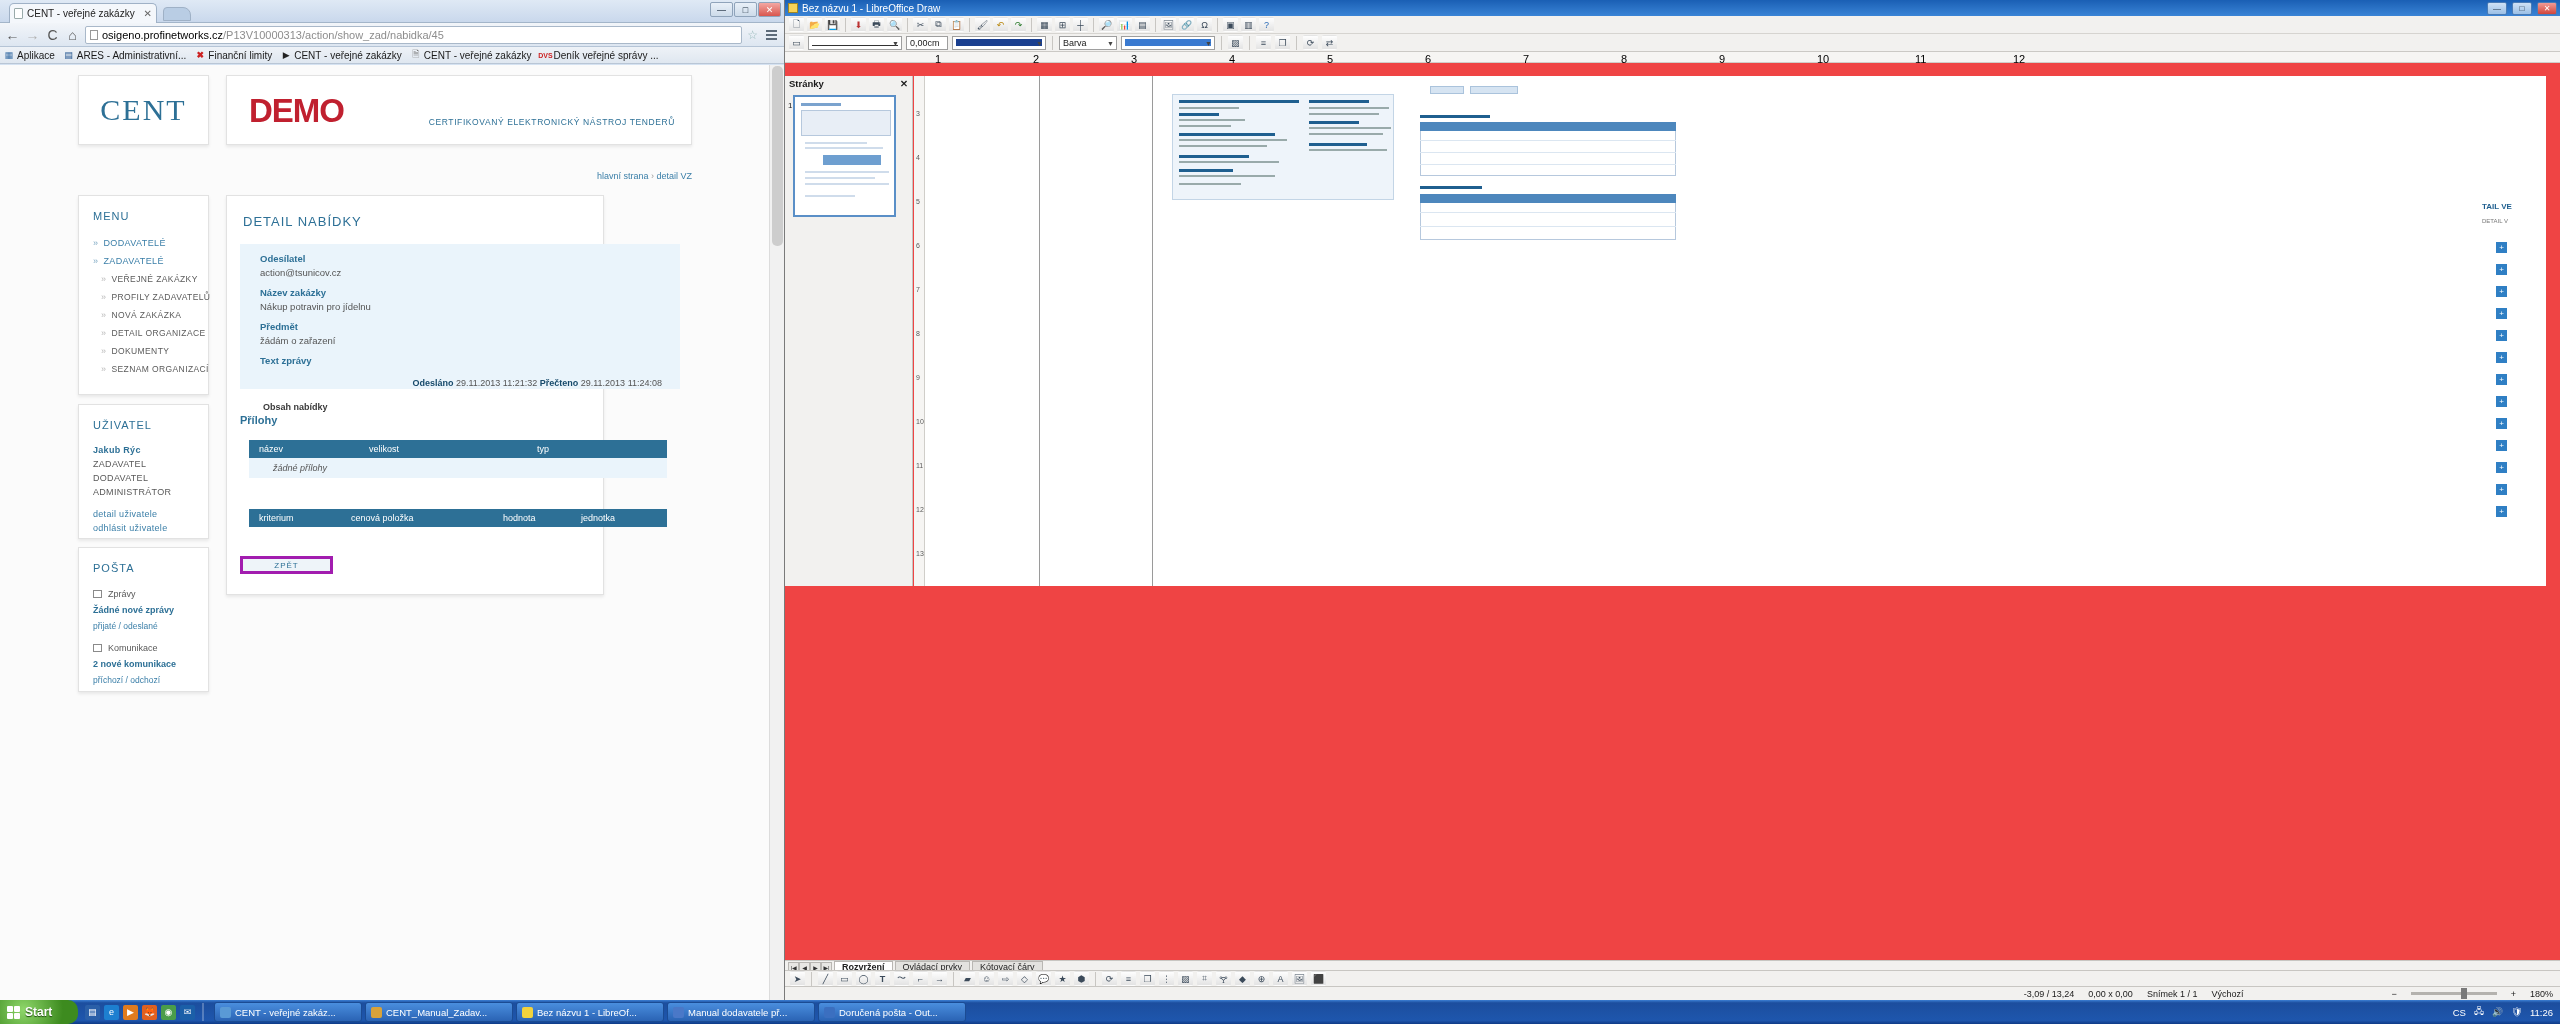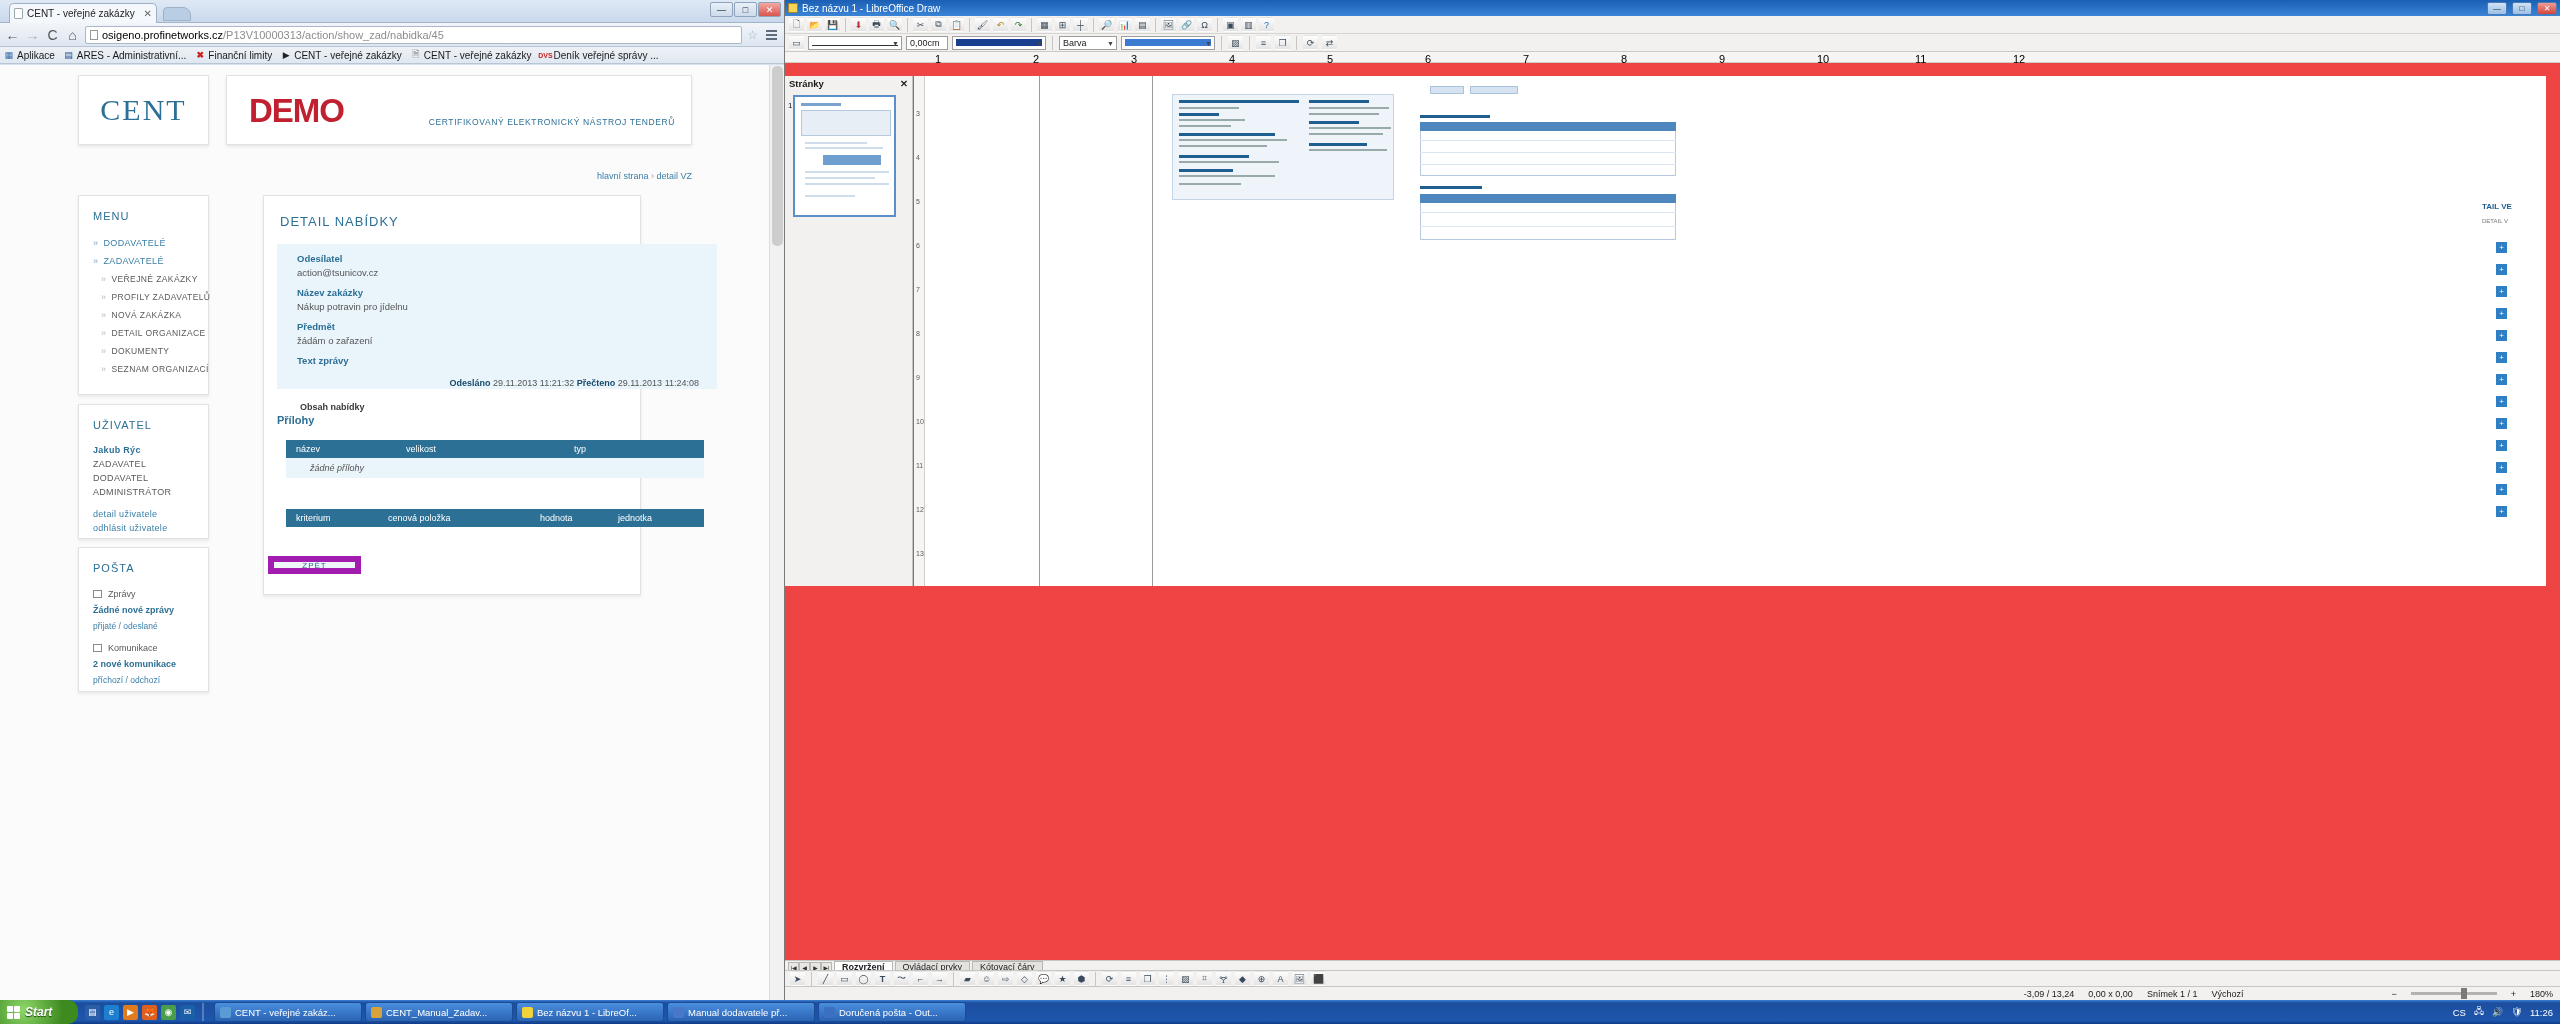--- a/index.html
+++ b/index.html
@@ -84,40 +84,40 @@
   .ul { padding:2px 0 2px 14px; font-size:9px; color:#595959; letter-spacing:.3px;}
   .ul.strong { color:#2d7096; font-weight:bold; }
   .ul.link { color:#3b7fa8; }
 
   #post-card { position:absolute; left:78px; top:482px; width:131px; height:145px; padding:14px 0 0 0; }
   .pl { padding:3px 0 3px 14px; font-size:9px; color:#595959; display:flex; gap:6px; align-items:center;}
   .pl.bold { color:#2d7096; font-weight:bold; }
   .pl.lnk { color:#3b7fa8; font-size:8.5px;}
   .boxico { width:9px;height:8px;border:1px solid #8a8a8a; background:#fff; flex:none;}
 
-  #main-card { position:absolute; left:226px; top:130px; width:378px; height:400px;margin-left:37px; }
+  #main-card { position:absolute; left:226px; top:130px; width:378px; height:400px; }
   .m-title { font-size:13px; color:#2d7096; letter-spacing:1px; padding:18px 0 0 16px; }
   .blue-panel { position:absolute; left:13px; top:48px; width:440px; height:145px; background:#eaf4fb; }
   .bp-lbl { font-size:9.5px; font-weight:bold; color:#2d7096; padding:9px 0 0 20px; }
   .bp-val { font-size:9.5px; color:#555; padding:3px 0 0 20px; }
   .bp-times { text-align:right; padding:12px 18px 0 0; font-size:9px; color:#555; }
   .bp-times b { color:#174a6b; }
 
   .obsah { position:absolute; left:36px; top:206px; font-size:9px; font-weight:bold; color:#3a3a3a;}
   .prilohy { position:absolute; left:13px; top:218px; font-size:11px; font-weight:bold; color:#2d7096;}
 
   .tbl { position:absolute; left:22px; width:418px; }
   .tbl .thead { display:flex; background:#2d7096; color:#fff; height:18px; align-items:center;
                 font-size:9px; }
   .tbl .thead span { padding-left:10px; }
   .tbl .trow { display:flex; background:#eaf4fb; height:20px; align-items:center; font-size:9px; color:#555;}
   .tbl .trow span { padding-left:24px;font-style:italic; }
 
-  .btn-zpet { position:absolute; left:4px; top:360px; width:93px; height:18px;
-              background:#eef4f9; border:6px solid #a21caf; color:#2d7096; font-size:8px;
+  .btn-zpet { position:absolute; left:13px; top:360px; width:93px; height:18px;
+              background:#eef4f9; border:3px solid #a21caf; color:#2d7096; font-size:8px;
               letter-spacing:1px; display:flex; align-items:center; justify-content:center; }
 
   
   #lo { position:absolute; left:784px; top:0; width:1776px; height:1000px; background:#ef4444;
         border-left:1px solid #7a7a7a; overflow:hidden; }
   .lo-title { height:16px; background:linear-gradient(#1a5fb4,#3a84d6); color:#fff;
               display:flex; align-items:center; padding:0 3px; font-size:10px; gap:4px;}
   .lo-title .doc-ico { width:10px;height:10px;background:#f7d358;border:1px solid #a08824;}
   .lo-title .spacer { flex:1; }
   .lo-wbtn { width:20px;height:13px;background:linear-gradient(#cfe1f5,#9cc0e6);
@@ -176,21 +176,21 @@
   .lo-status .grow { flex:1; }
   .zoomslider { width:86px; height:3px; background:#b4b2ae; position:relative; }
   .zoomslider .knob { position:absolute; left:50px; top:-4px; width:6px;height:11px; background:#7a7a7a;}
 
   
   #taskbar { position:absolute; left:0; bottom:0; width:2560px; height:24px;
              background:linear-gradient(#3c7fd4,#1c4e9e 12%,#1e56ad 85%,#0e3a86);
              display:flex; align-items:center; }
   #startbtn { width:78px; height:24px; background:radial-gradient(circle at 30% 40%,#8ed66a,#3d8b1f 70%);
               border-radius:0 10px 10px 0; display:flex; align-items:center; gap:5px;
-              padding-left:7px; color:#fff; font-weight:bold; font-style:italic; font-size:12px;
+              padding-left:7px; color:#fff; font-weight:bold; font-size:12px;
               text-shadow:0 1px 1px #1c4a0e; }
   .winlogo { width:13px;height:13px; display:grid; grid-template-columns:1fr 1fr; gap:1px; }
   .winlogo i { display:block; background:#fff; border-radius:1px; }
   #qlaunch { display:flex; align-items:center; gap:4px; padding:0 7px; }
   .qi { width:15px;height:15px; border-radius:2px; display:flex;align-items:center;justify-content:center;
         font-size:9px; color:#fff; }
   .tb-sep { width:2px; height:18px; background:rgba(255,255,255,.25); margin:0 3px;}
   .tbtn { height:20px; min-width:148px; max-width:148px; background:linear-gradient(#4a8ede,#2a63b4);
           border:1px solid #1b4b93; border-radius:3px; display:flex; align-items:center; gap:4px;
           padding:0 5px; color:#fff; font-size:9.5px; margin-right:3px; white-space:nowrap; overflow:hidden;}

